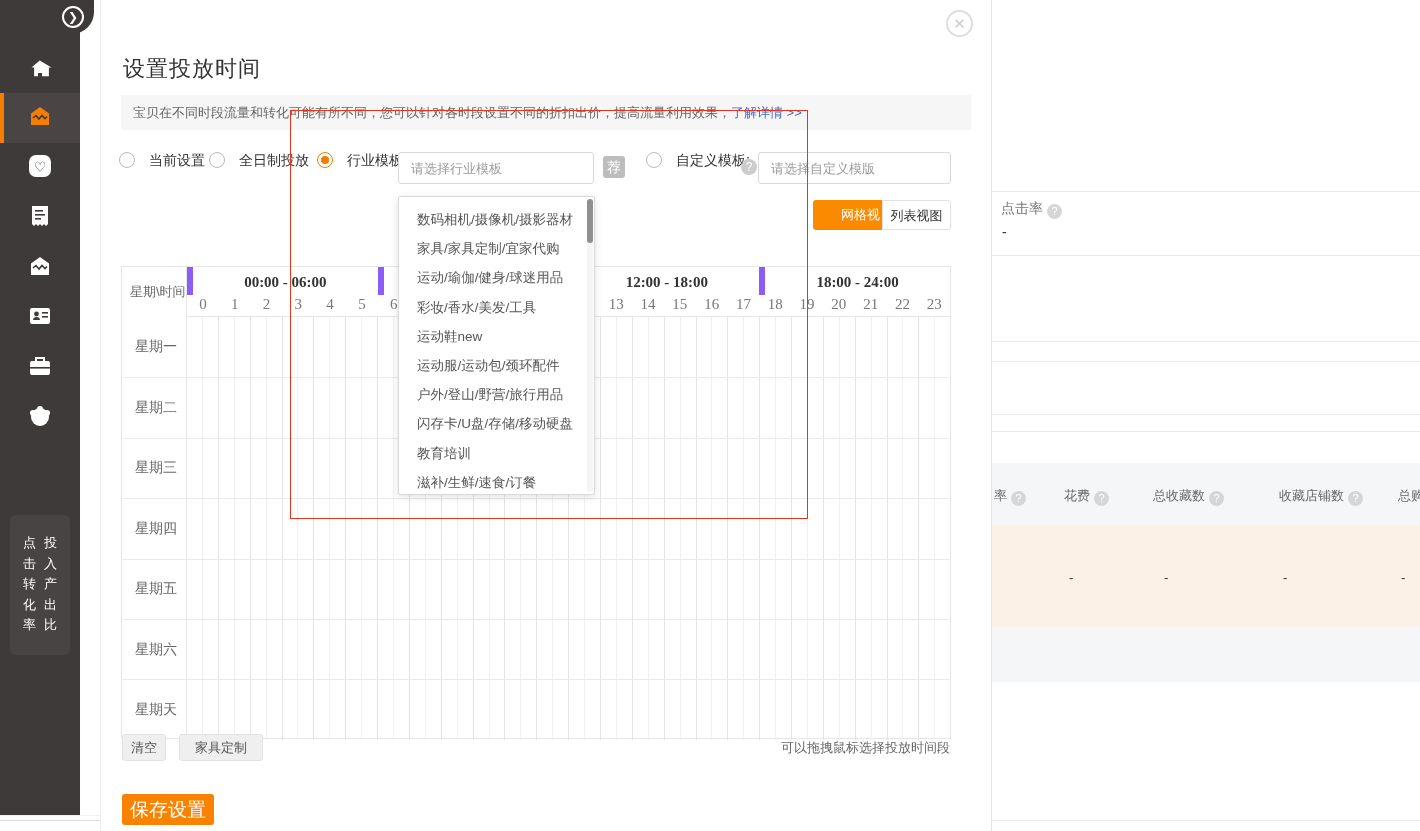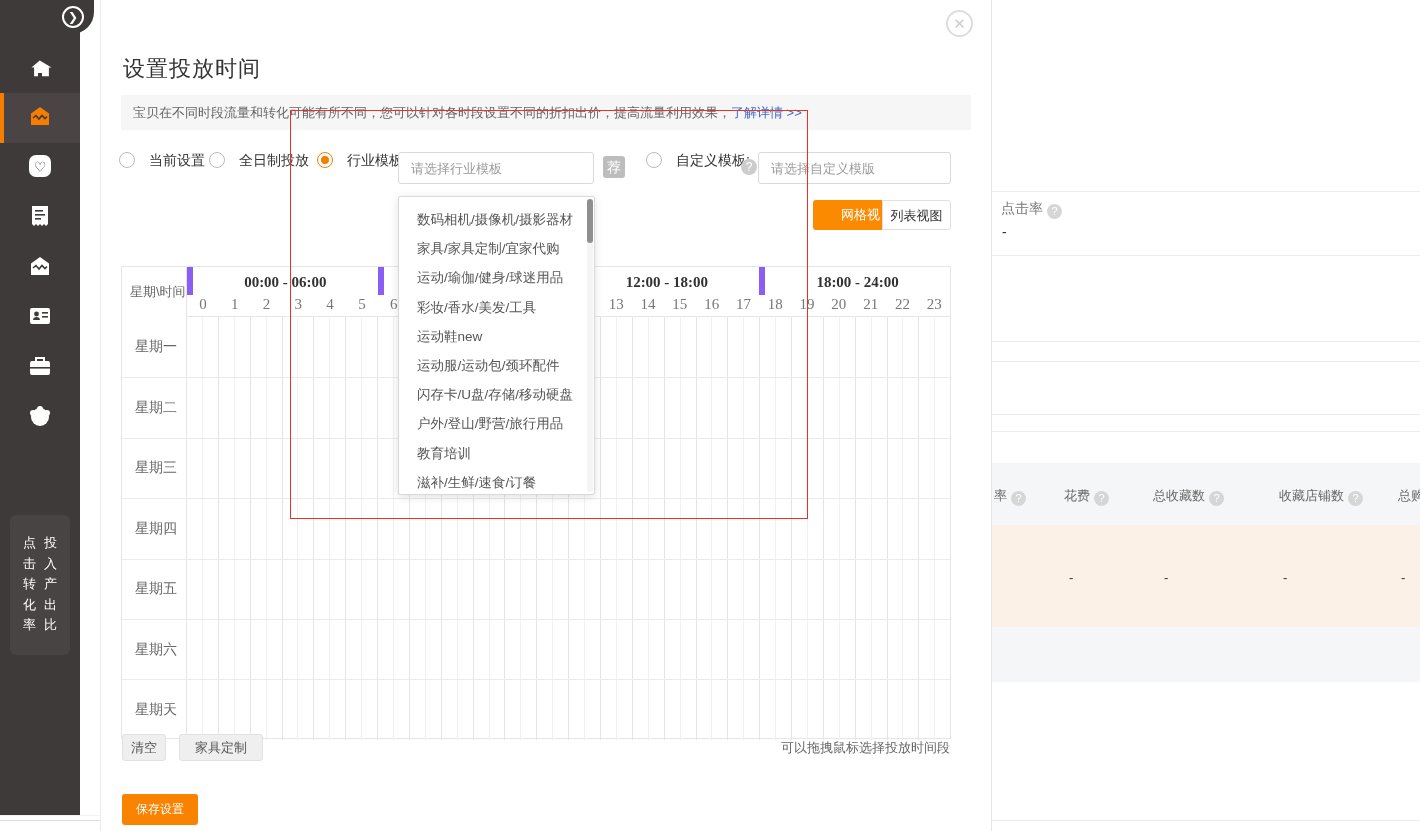--- a/index.html
+++ b/index.html
@@ -84,22 +84,22 @@
   #dd-scroll { position:absolute; right:1px; top:2px; width:6px; height:293px; background:#f4f4f4; border-radius:3px; }
   #dd-thumb { position:absolute; right:0; top:0; width:6px; height:44px; background:#8f8f8f; border-radius:3px; cursor:pointer; }
 
   
   #red-box { position:absolute; left:189px; top:110px; width:518px; height:409px; border:1.5px solid #e83323; z-index:20; pointer-events:none; }
 
   
   .gray-btn { position:absolute; top:734px; height:27px; background:#efefef; border:1px solid #e2e2e2; border-radius:3px;
     font-size:13px; color:#555; text-align:center; line-height:25px; cursor:pointer; }
   #footer-tip { position:absolute; right:40px; top:739px; font-size:13px; color:#666; }
-  #save-btn { position:absolute; left:21px; top:794px; width:76px; height:31px; background:#f98200; border:none; border-radius:3px;
-    color:#fff; font-size:12px; line-height:31px; text-align:center; cursor:pointer; }
+  #save-btn { position:absolute; left:21px; top:794px; width:92px; height:31px; background:#f98200; border:none; border-radius:3px;
+    color:#fff; font-size:19px; line-height:31px; text-align:center; cursor:pointer; }
 </style>
 </head>
 <body>
 
 <div id="sidebar">
   <div class="metrics-panel">
     <div class="vcol" id="vcol1">
         <span>点</span>
         <span>击</span>
         <span>转</span>
@@ -650,22 +650,22 @@
   </div>
 
   <div id="dropdown">
     <div id="dd-list">
         <div class="dd-item">数码相机/摄像机/摄影器材</div>
         <div class="dd-item">家具/家具定制/宜家代购</div>
         <div class="dd-item">运动/瑜伽/健身/球迷用品</div>
         <div class="dd-item">彩妆/香水/美发/工具</div>
         <div class="dd-item">运动鞋new</div>
         <div class="dd-item">运动服/运动包/颈环配件</div>
+        <div class="dd-item">户外/登山/野营/旅行用品</div>
         <div class="dd-item">闪存卡/U盘/存储/移动硬盘</div>
-        <div class="dd-item">户外/登山/野营/旅行用品</div>
         <div class="dd-item">教育培训</div>
         <div class="dd-item">滋补/生鲜/速食/订餐</div>
       </div>
     <div id="dd-scroll">
         <div id="dd-thumb"></div>
       </div>
   </div>
 
   <div id="red-box"></div>
 

